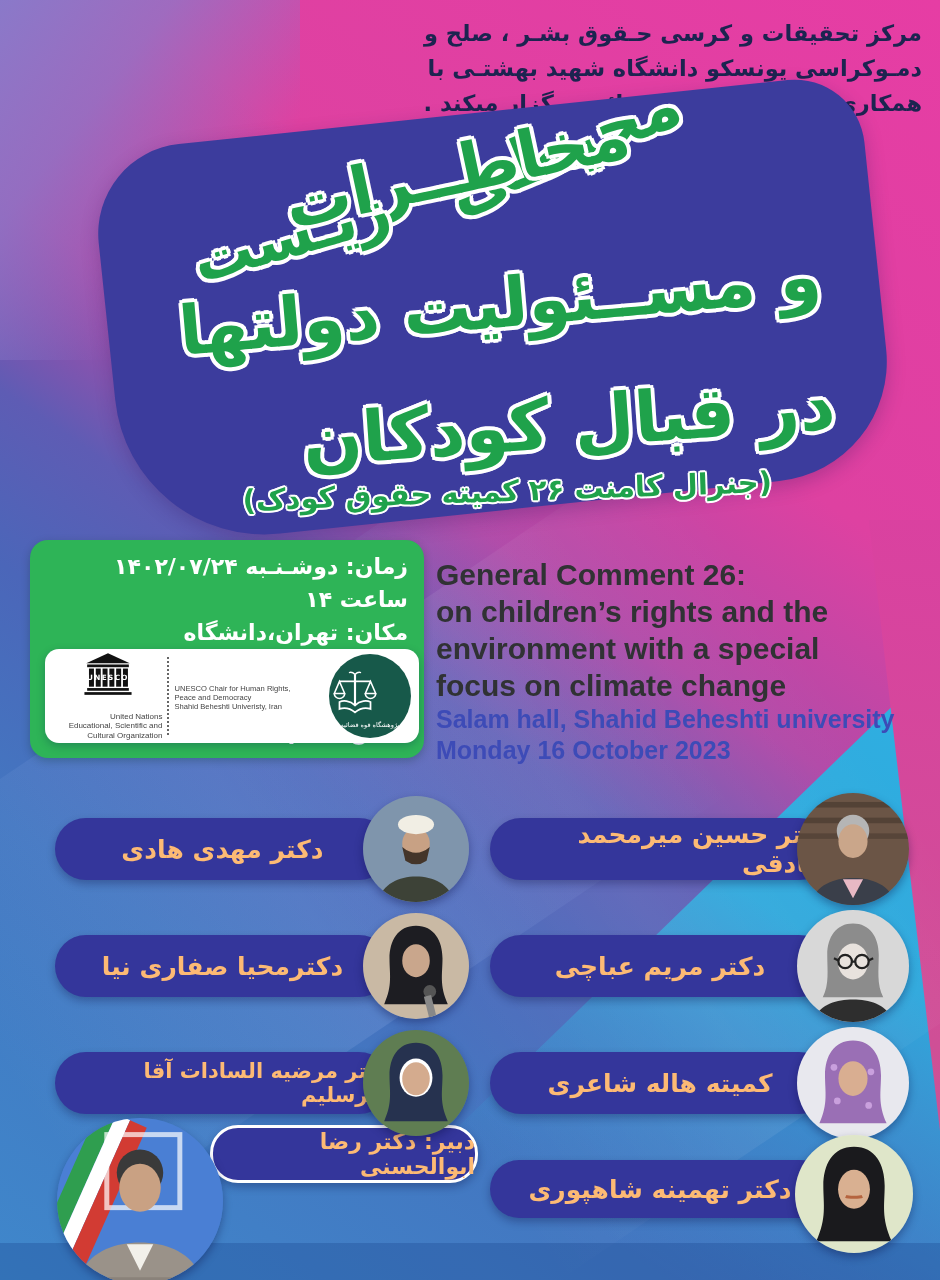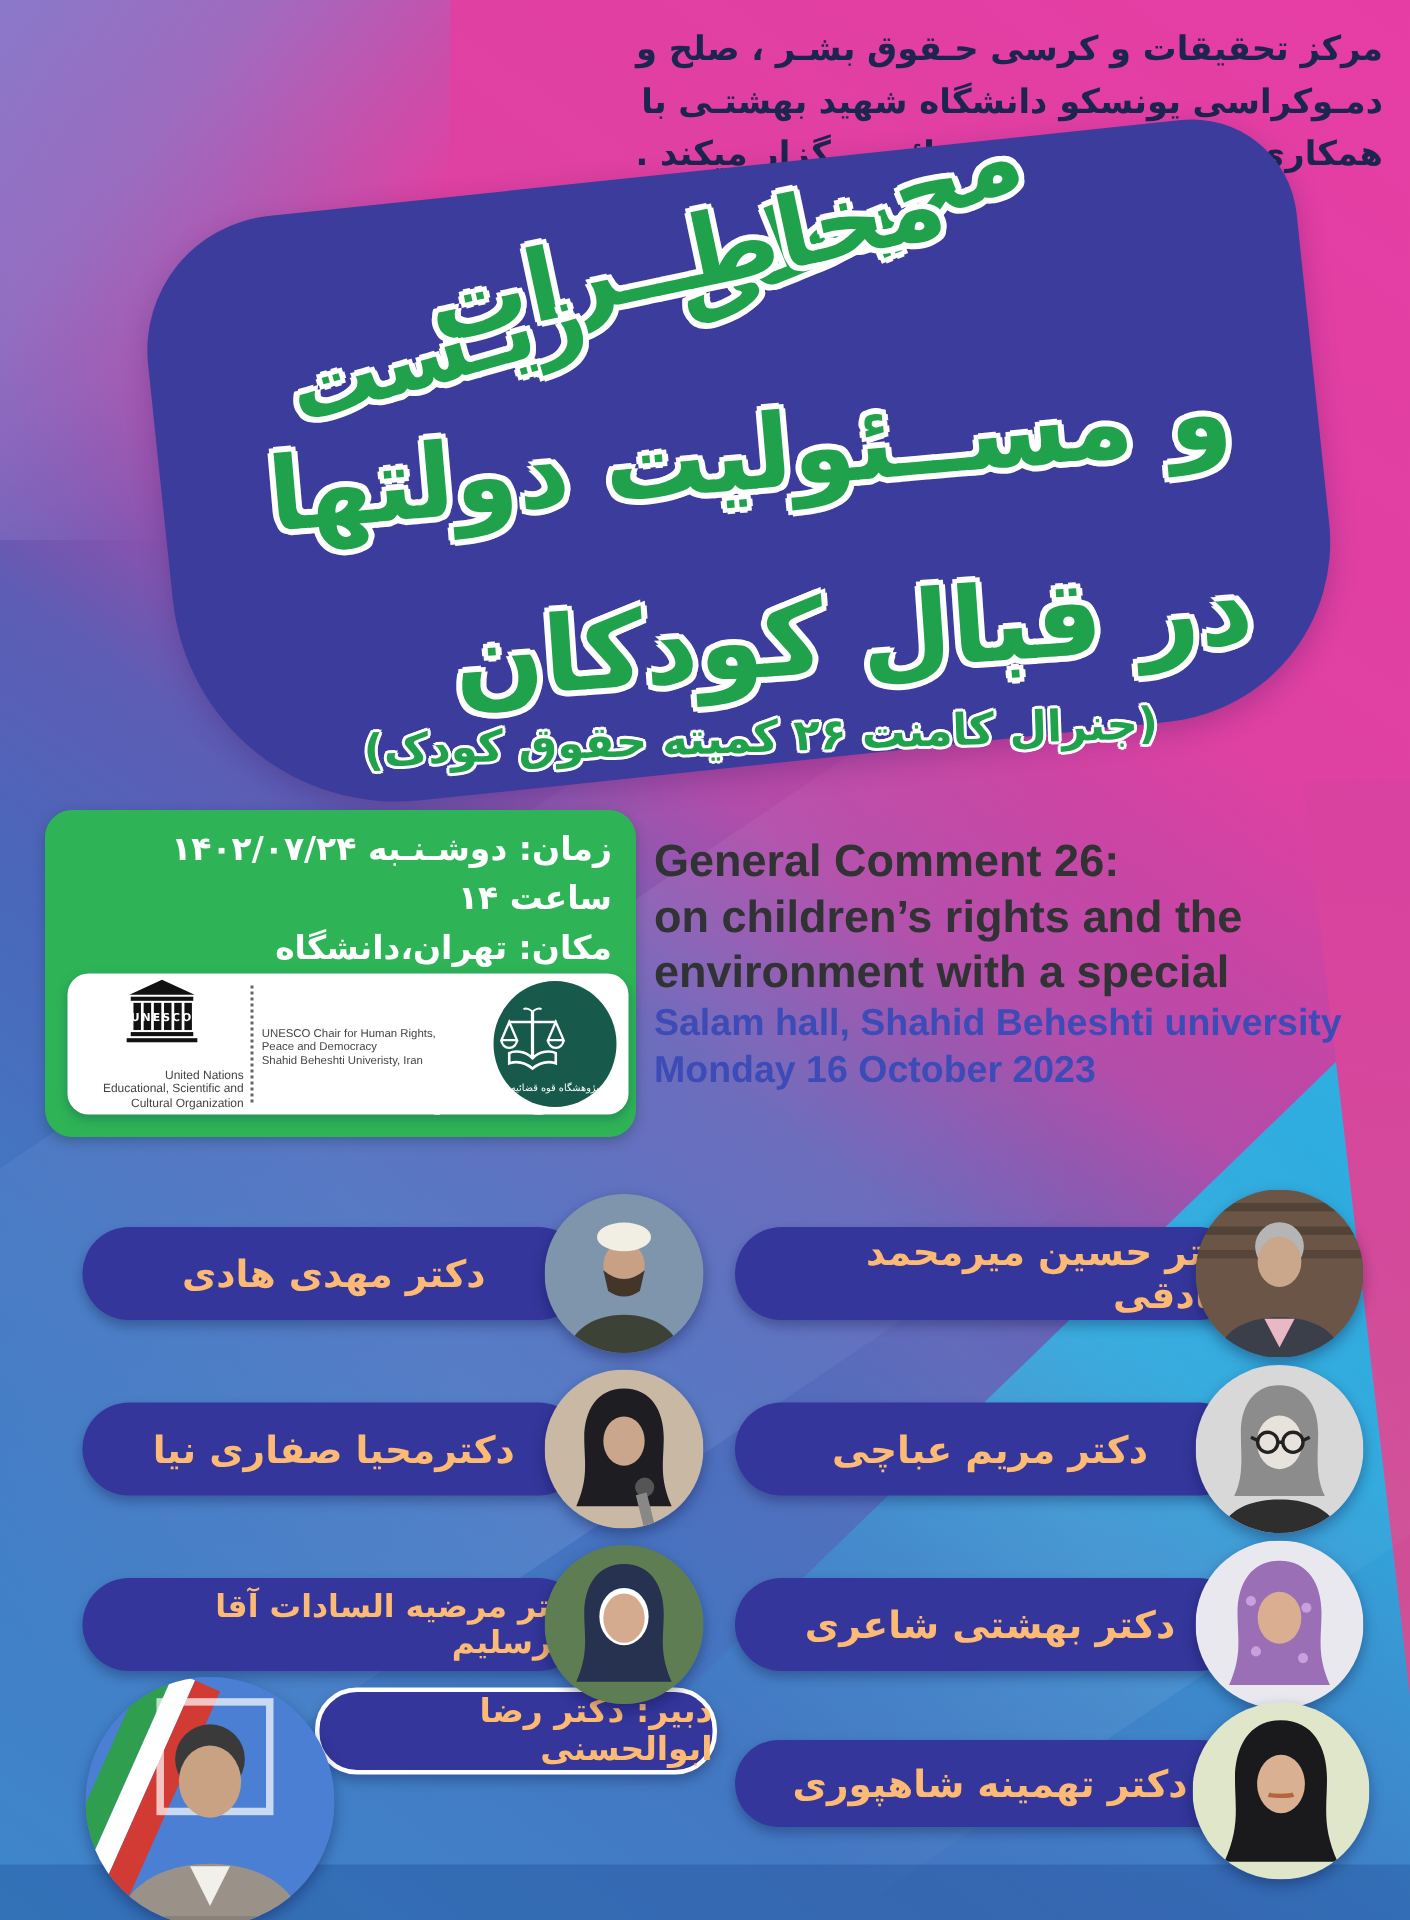--- a/index.html
+++ b/index.html
@@ -155,20 +155,21 @@
         <path d="M30 4c-2-2-5-3-7-2m7 2c2-2 5-3 7-2" stroke="#fff" stroke-width="1.5" fill="none"></path>
       </svg>
       <span class="judiciary-label">پژوهشگاه قوه قضائیه</span>
     </div>
   </div>
 
   <div class="abs english-block">
     <div class="eng-title">General Comment 26:</div>
     <div class="eng-title">on children’s rights and the</div>
     <div class="eng-title">environment with a special</div>
+    <div class="eng-title">focus on climate change</div>
     <div class="eng-sub">Salam hall, Shahid Beheshti university</div>
     <div class="eng-sub">Monday 16 October 2023</div>
   </div>
 
   <div class="pill pill-l" style="top:818px">
     <span>دکتر مهدی هادی</span>
     </div>
   <div class="photo ph-l" style="top:796px">
     <svg viewBox="0 0 100 100">
         <rect width="100" height="100" fill="#7f95ac"></rect>
@@ -249,21 +250,21 @@
       <path d="M50 12c-15 0-23 12-23 28 0 14 2 26-4 38h54c-6-12-4-24-4-38 0-16-8-28-23-28z" fill="#8c8c8c"></path>
       <ellipse cx="50" cy="46" rx="13.5" ry="16" fill="#e8e2dd"></ellipse>
       <path d="M14 100c5-15 20-20 36-20s31 5 36 20z" fill="#2e2e2e"></path>
       <circle cx="43" cy="46" r="6" fill="none" stroke="#222" stroke-width="2"></circle>
       <circle cx="58" cy="46" r="6" fill="none" stroke="#222" stroke-width="2"></circle>
       <path d="M49 46h3M37 45l-4-2M64 45l4-2" stroke="#222" stroke-width="2" fill="none"></path>
       </svg>
     </div>
 
   <div class="pill pill-r" style="top:1052px">
-    <span>دکتر بهشتی شاعری</span>
+    <span>کمیته هاله شاعری</span>
     </div>
   <div class="photo ph-r" style="top:1027px">
     <svg viewBox="0 0 100 100">
         <rect width="100" height="100" fill="#e8e8ee"></rect>
       <path d="M50 12c-17 0-25 14-25 31 0 15 3 25-5 43h60c-8-18-5-28-5-43 0-17-8-31-25-31z" fill="#9a6fb5"></path>
       <circle cx="33" cy="36" r="3" fill="#c9a0dd"></circle>
         <circle cx="66" cy="40" r="3" fill="#c9a0dd"></circle>
       <circle cx="36" cy="66" r="3" fill="#c9a0dd"></circle>
         <circle cx="64" cy="70" r="3" fill="#c9a0dd"></circle>
       <ellipse cx="50" cy="46" rx="13" ry="15.5" fill="#d9ae91"></ellipse>

